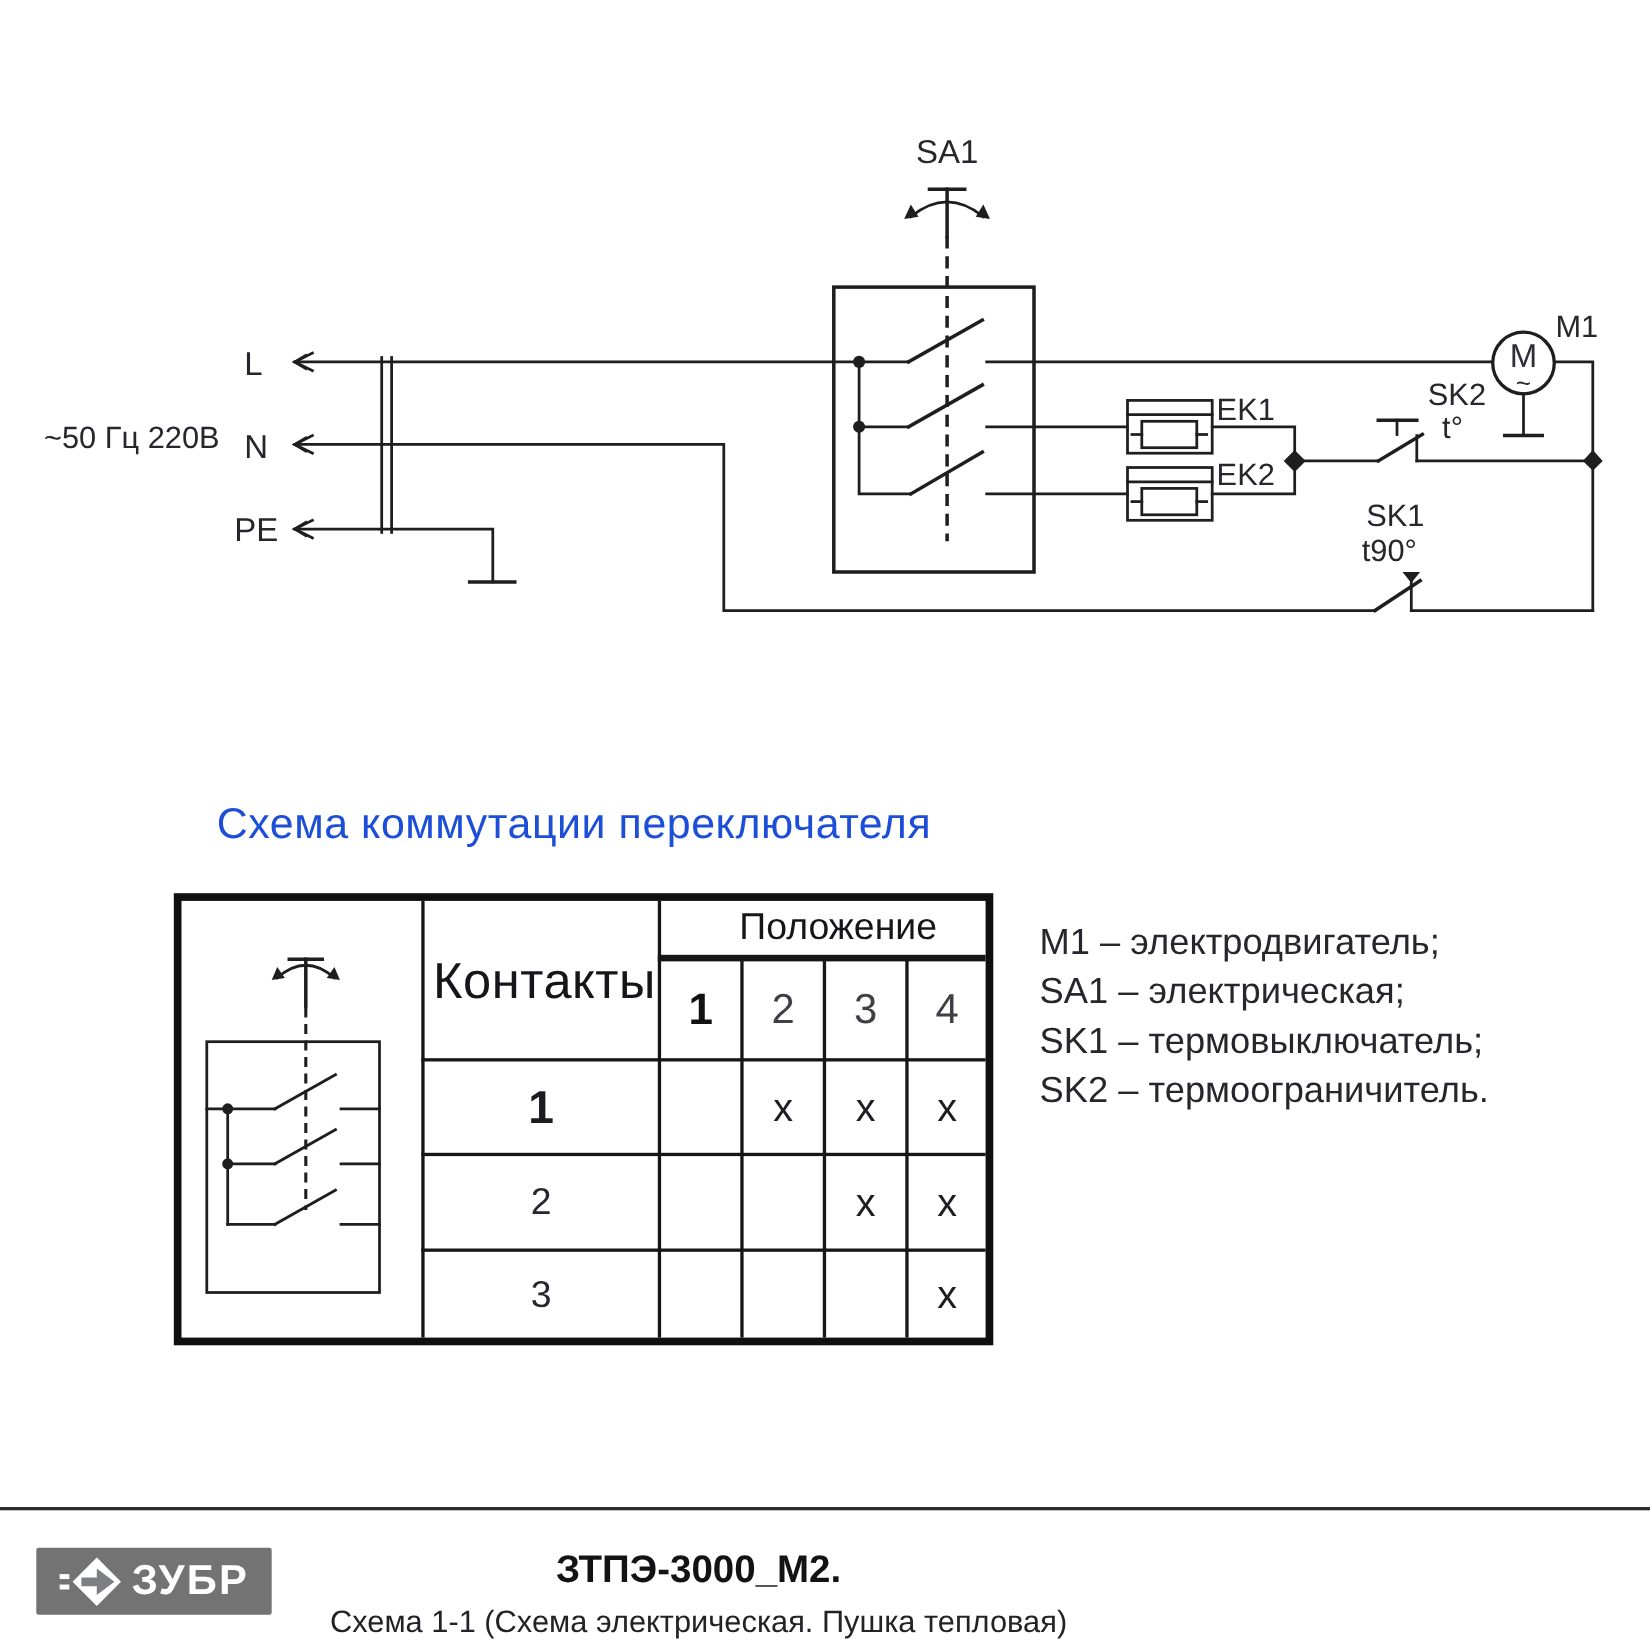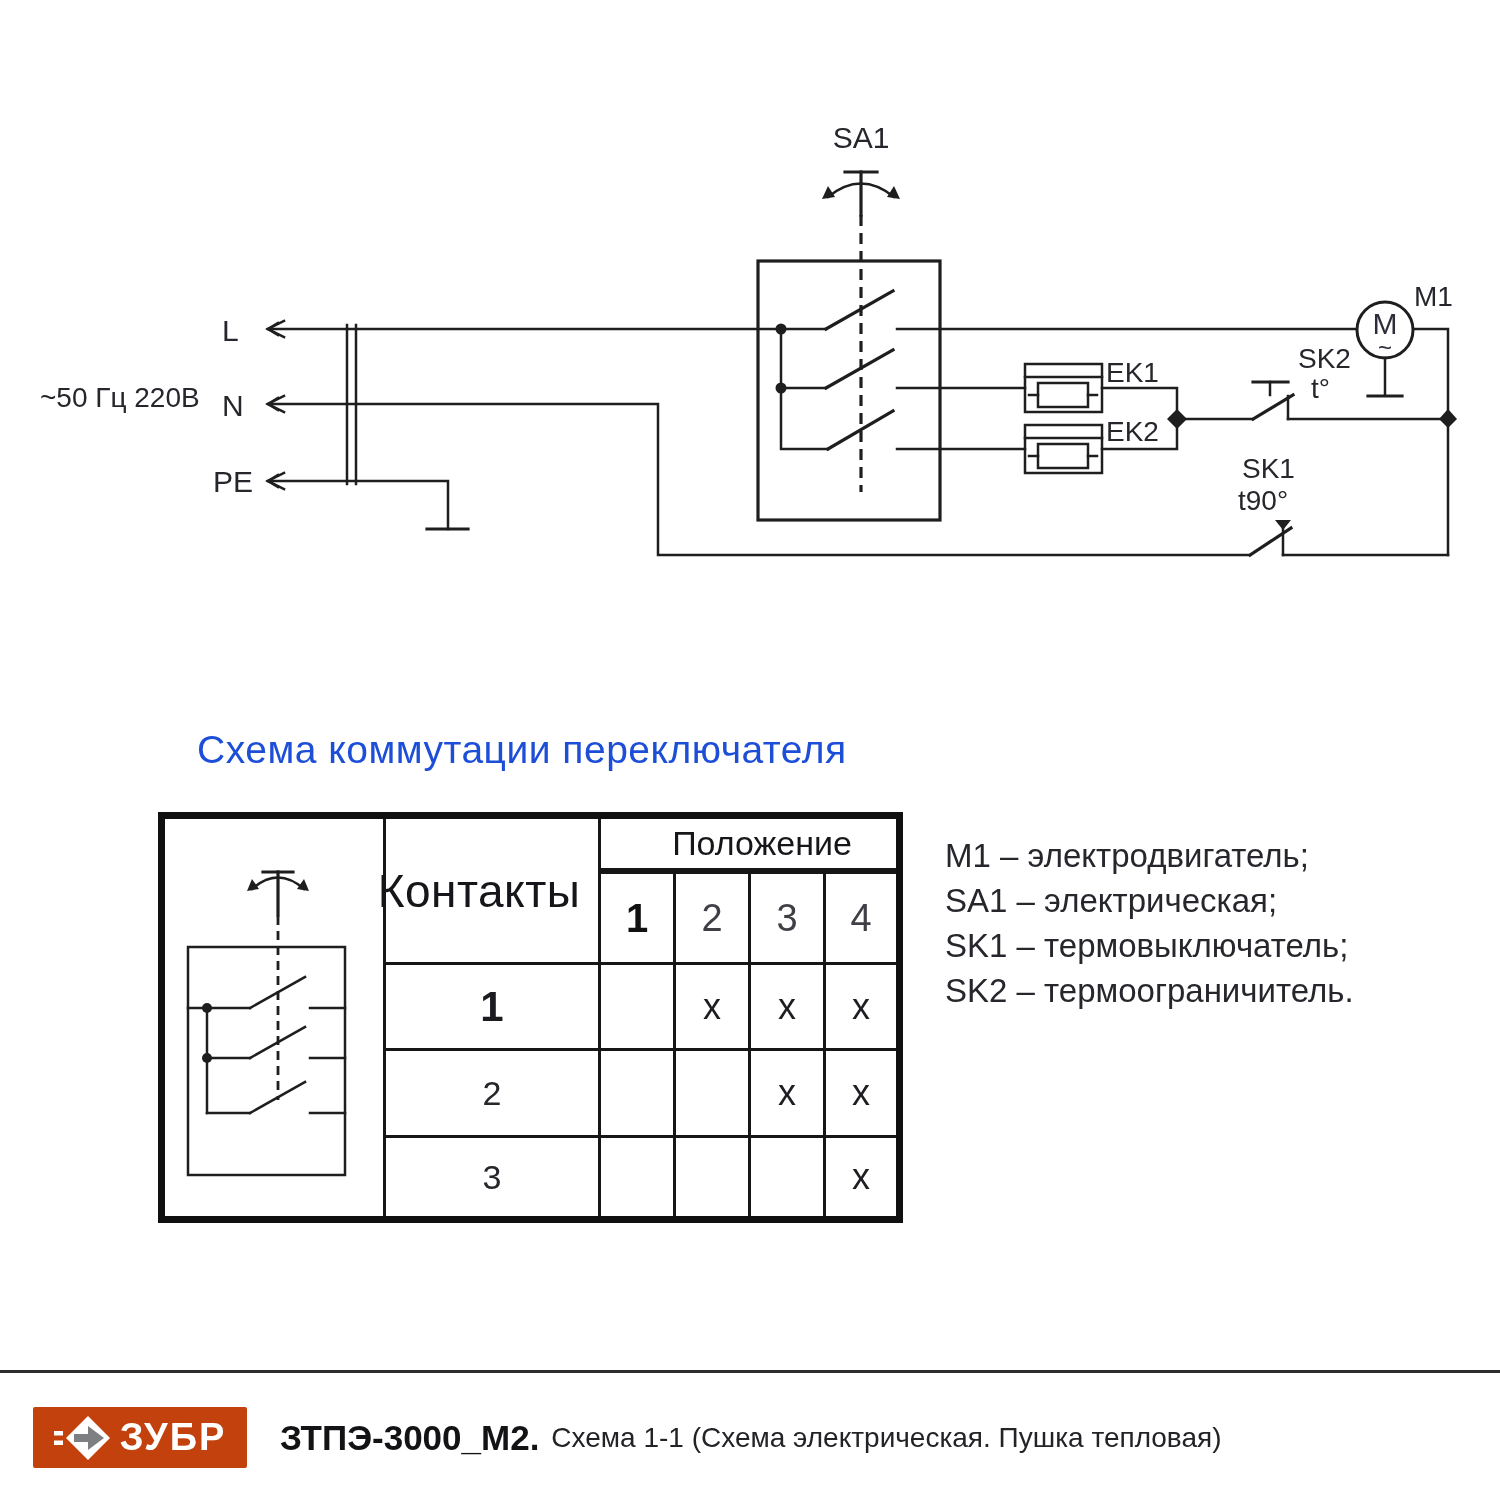--- a/index.html
+++ b/index.html
@@ -20,24 +20,24 @@
   .cell{position:absolute;display:flex;align-items:center;justify-content:center;color:#16161a;}
   .hdr-big{font-size:46px;letter-spacing:.5px;}
   .hdr-mid{font-size:34px;}
   .num-b{font-size:40px;font-weight:bold;color:#111;}
   .num{font-size:38px;color:#3f3f46;}
   .rowlab-b{font-size:42px;font-weight:bold;color:#1c1c20;}
   .rowlab{font-size:34px;color:#26262c;}
   .mark{font-size:36px;color:#1d1d22;}
   .legend{left:945px;top:833px;font-size:33px;line-height:45px;color:#26262c;white-space:nowrap;}
   .foot-rule{left:0;top:1370px;width:1500px;height:3px;background:#2d2d2d;}
-  .logo{left:33px;top:1407px;width:214px;height:61px;background:#c2410c;border-radius:2px;
+  .logo{left:33px;top:1407px;width:214px;height:61px;background:#737373;border-radius:2px;
         display:flex;align-items:center;justify-content:center;gap:8px;}
   .logo-text{color:#ffffff;font-size:38px;font-weight:800;letter-spacing:2px;}
-  .caption{left:280px;top:1407px;height:61px;display:flex;align-items:center;gap:12px;white-space:nowrap;}
+  .caption{left:300px;top:1407px;height:61px;display:flex;align-items:center;gap:12px;white-space:nowrap;flex-direction:column;}
   .cap-model{font-size:35px;font-weight:bold;color:#131316;}
   .cap-desc{font-size:28px;color:#232327;}
 </style>
 </head>
 <body>
 
 <svg class="abs" style="left:0;top:0" width="1500" height="1500" viewBox="0 0 1500 1500">
 
   <text class="slab" x="40" y="407">~50 Гц 220В</text>
   <text class="slab-lg" x="222" y="341">L</text>
@@ -168,21 +168,21 @@
   <div class="tl" style="left:218px;top:0;width:3px;height:397px"></div>
   <div class="tl" style="left:433px;top:0;width:3px;height:397px"></div>
   <div class="tl" style="left:508px;top:51px;width:3px;height:346px"></div>
   <div class="tl" style="left:583px;top:51px;width:3px;height:346px"></div>
   <div class="tl" style="left:658px;top:51px;width:3px;height:346px"></div>
   <div class="tl" style="left:433px;top:49px;width:298px;height:6px"></div>
   <div class="tl" style="left:218px;top:143px;width:513px;height:3px"></div>
   <div class="tl" style="left:218px;top:229px;width:513px;height:3px"></div>
   <div class="tl" style="left:218px;top:316px;width:513px;height:3px"></div>
 
-  <div class="cell hdr-big" style="left:221px;top:0;width:186px;height:143px">Контакты</div>
+  <div class="cell hdr-big" style="left:237px;top:0;width:186px;height:143px">Контакты</div>
   <div class="cell hdr-mid" style="left:436px;top:0;width:322px;height:49px">Положение</div>
 
   <div class="cell num-b" style="left:436px;top:55px;width:72px;height:88px">1</div>
   <div class="cell num" style="left:511px;top:55px;width:72px;height:88px">2</div>
   <div class="cell num" style="left:586px;top:55px;width:72px;height:88px">3</div>
   <div class="cell num" style="left:661px;top:55px;width:70px;height:88px">4</div>
 
   <div class="cell rowlab-b" style="left:221px;top:146px;width:212px;height:83px">1</div>
   <div class="cell rowlab" style="left:221px;top:232px;width:212px;height:84px">2</div>
   <div class="cell rowlab" style="left:221px;top:319px;width:212px;height:78px">3</div>

